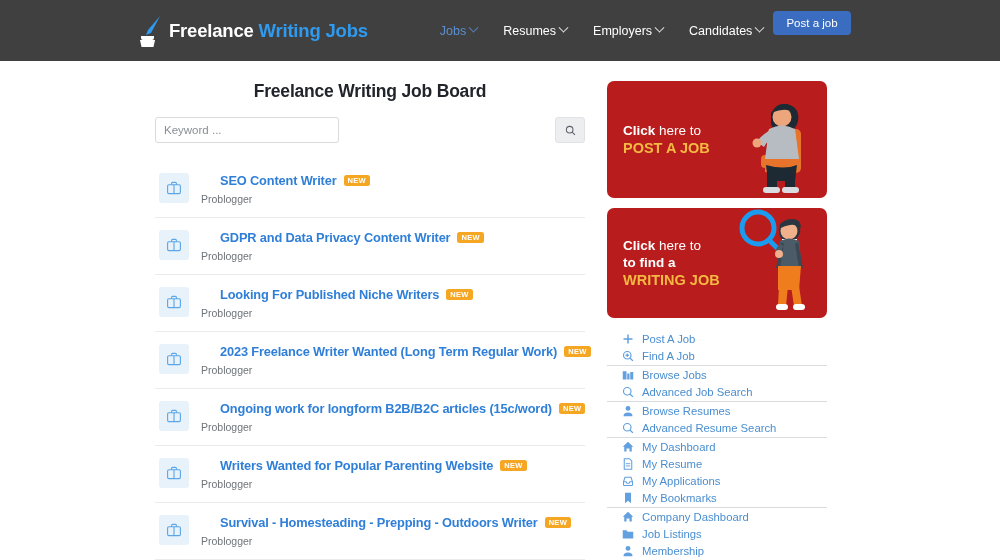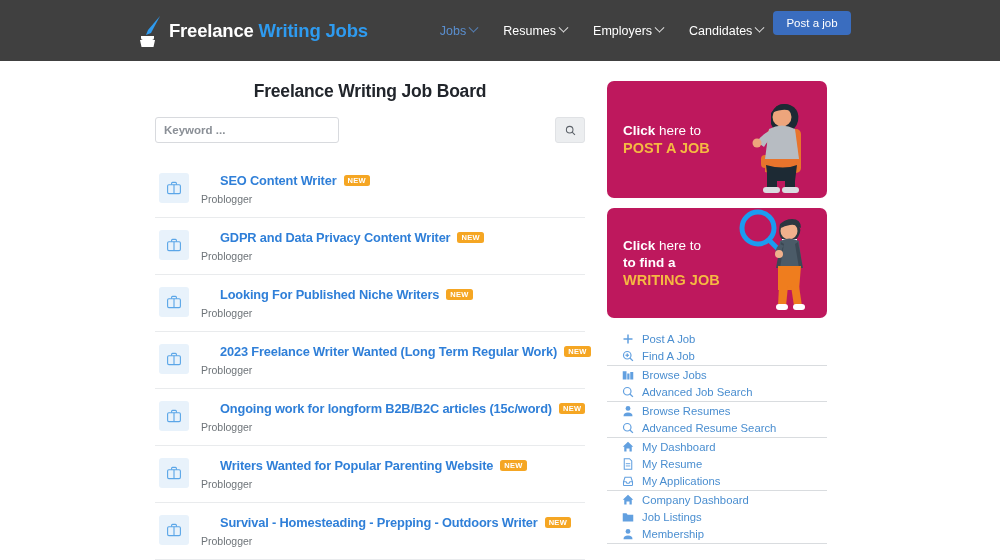--- a/index.html
+++ b/index.html
@@ -65,21 +65,21 @@
     text-align: center; font-size: 17.5px; font-weight: 700;
     color: #21252b; letter-spacing: -0.2px;
     margin-bottom: 15px;
   }
   .search-row { display: flex; align-items: center; height: 26px; position: relative; }
   .kw-input {
     width: 184px; height: 26px;
     border: 1px solid #d8dade; border-radius: 3px;
     padding: 0 8px; font-size: 11.5px; color: #555;
     font-family: "Liberation Sans", sans-serif;
-    background: #fff; outline: none; font-weight: bold;
+    background: #fff; outline: none;
   }
   .kw-input::placeholder { color: #8a8f96; }
   .search-btn {
     position: absolute; right: 0; top: 0;
     width: 30px; height: 26px;
     background: #eceef0; border: 1px solid #e0e2e5; border-radius: 3px;
     cursor: pointer; display: flex; align-items: center; justify-content: center;
   }
 
   
@@ -105,21 +105,21 @@
   .badge-new {
     background: #f5a623; color: #ffffff;
     font-size: 7.5px; font-weight: 700; letter-spacing: .3px;
     padding: 2px 4px 1.5px; border-radius: 2.5px;
     line-height: 1;
   }
   .job-company { font-size: 10.5px; color: #6e7479; margin-top: 5px; }
 
   
   .banner {
-    background: #be185d; border-radius: 7px;
+    background: #b91c1c; border-radius: 7px;
     position: relative; overflow: hidden;
     cursor: pointer;
   }
   .banner-1 { height: 117px; }
   .banner-2 { height: 110px; margin-top: 10px; }
   .banner-text {
     position: absolute; left: 16px; top: 50%;
     transform: translateY(-50%);
     line-height: 1.26;
   }
@@ -469,20 +469,28 @@
           </div>
           <div class="menu-item">
             <span class="mi-icon">
               <svg width="12" height="12" viewBox="0 0 16 16" fill="#62a0e0">
                 <path d="M2 9 L4 3 h8 l2 6 v4 a1 1 0 0 1 -1 1 H3 a1 1 0 0 1 -1 -1 z" fill="none" stroke="#62a0e0" stroke-width="1.4"></path>
                 <path d="M2 9 h3.5 l1 2 h3 l1 -2 H14" fill="none" stroke="#62a0e0" stroke-width="1.4"></path>
               </svg>
             </span>
             <span class="menu-label">My Applications</span>
           </div>
+          <div class="menu-item">
+            <span class="mi-icon">
+              <svg width="12" height="12" viewBox="0 0 16 16" fill="#62a0e0">
+                <path d="M4 1 h8 v14 l-4 -3.5 L4 15 z"></path>
+              </svg>
+            </span>
+            <span class="menu-label">My Bookmarks</span>
+          </div>
         </div>
         <div class="menu-group">
           <div class="menu-item">
             <span class="mi-icon">
               <svg width="12" height="12" viewBox="0 0 16 16" fill="#62a0e0">
                 <path d="M8 1 L15 7.5 h-2 V14 H10 v-4 H6 v4 H3 V7.5 H1 z"></path>
               </svg>
             </span>
             <span class="menu-label">Company Dashboard</span>
           </div>

